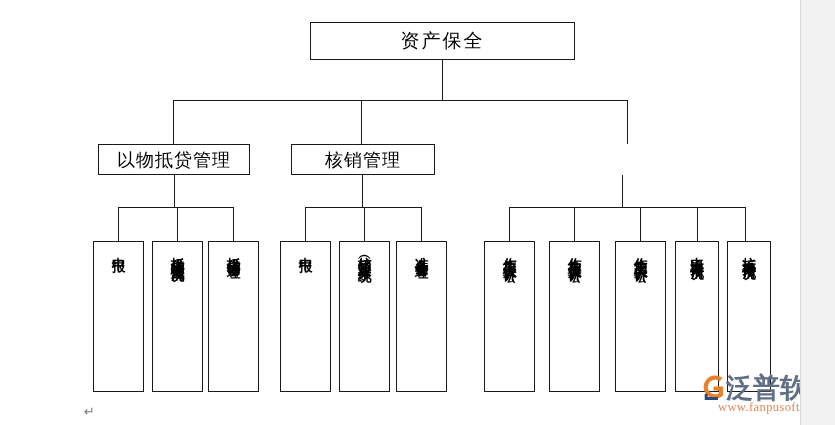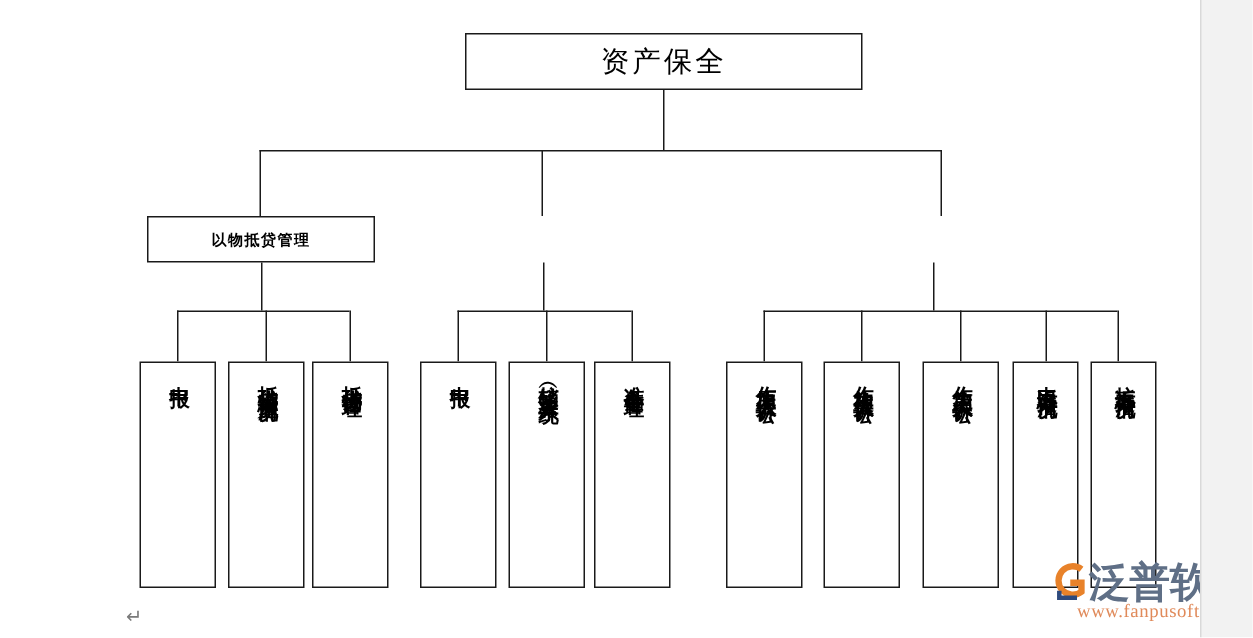--- a/index.html
+++ b/index.html
@@ -56,22 +56,22 @@
 
   
   .node.root {
     font-size: 19px;
     font-weight: 500;
     letter-spacing: 2px;
   }
 
   
   .node.level2 {
-    font-size: 10px;
-    font-weight: bold;
+    font-size: 18px;
+    font-weight: normal;
     letter-spacing: 1px;
   }
 
   
   .node.leaf {
     font-size: 13.5px;
     font-weight: bold;
     writing-mode: vertical-rl;
     text-orientation: upright;
     letter-spacing: 2px;
@@ -149,20 +149,23 @@
 
     <div class="conn h" style="left:173px; top:100px; width:455px;"></div>
 
     <div class="conn v" style="left:173px; top:100px; height:44px;"></div>
     <div class="conn v" style="left:361px; top:100px; height:44px;"></div>
     <div class="conn v" style="left:627px; top:100px; height:44px;"></div>
 
     <div class="node level2" style="left:98px; top:144px; width:152px; height:31px;">
       <span>以物抵贷管理</span>
     </div>
+    <div class="node level2" style="left:291px; top:144px; width:144px; height:31px;">
+      <span>核销管理</span>
+    </div>
 
     <div class="conn v" style="left:174px; top:175px; height:32px;"></div>
     <div class="conn h" style="left:118px; top:207px; width:115px;"></div>
     <div class="conn v" style="left:118px; top:207px; height:34px;"></div>
     <div class="conn v" style="left:177px; top:207px; height:34px;"></div>
     <div class="conn v" style="left:233px; top:207px; height:34px;"></div>
 
     <div class="node leaf" style="left:93px; top:241px; width:51px; height:151px;">
       <span>申报</span>
     </div>

